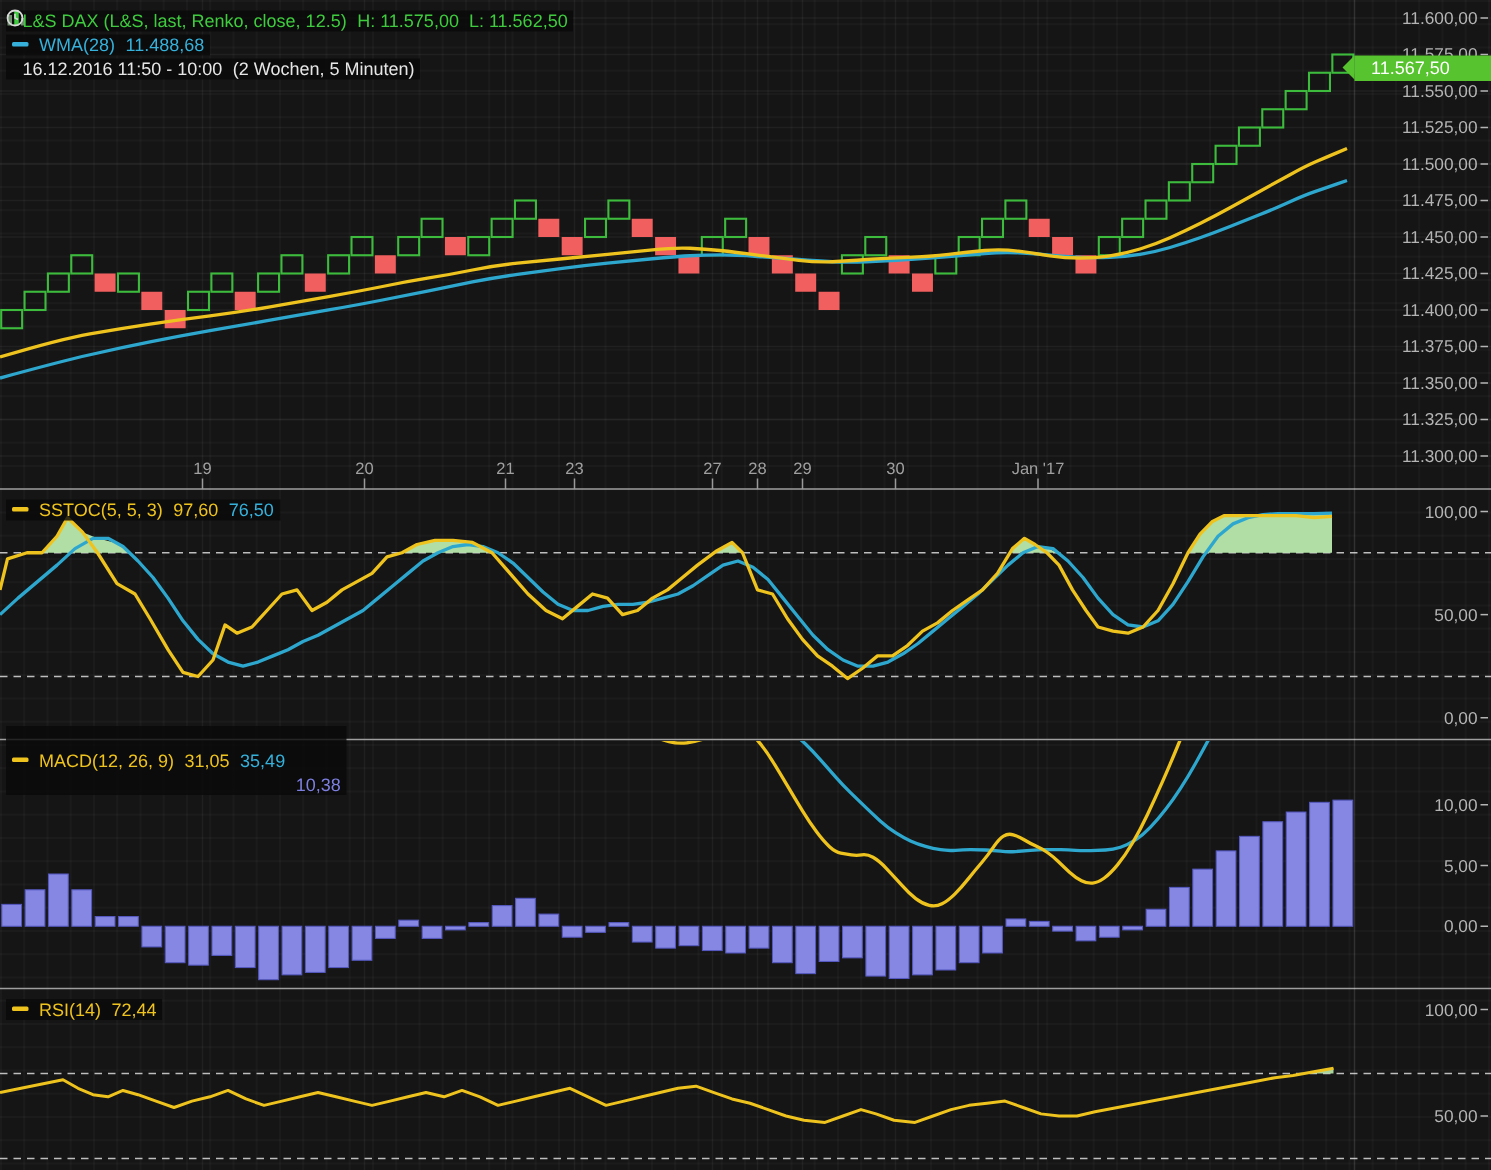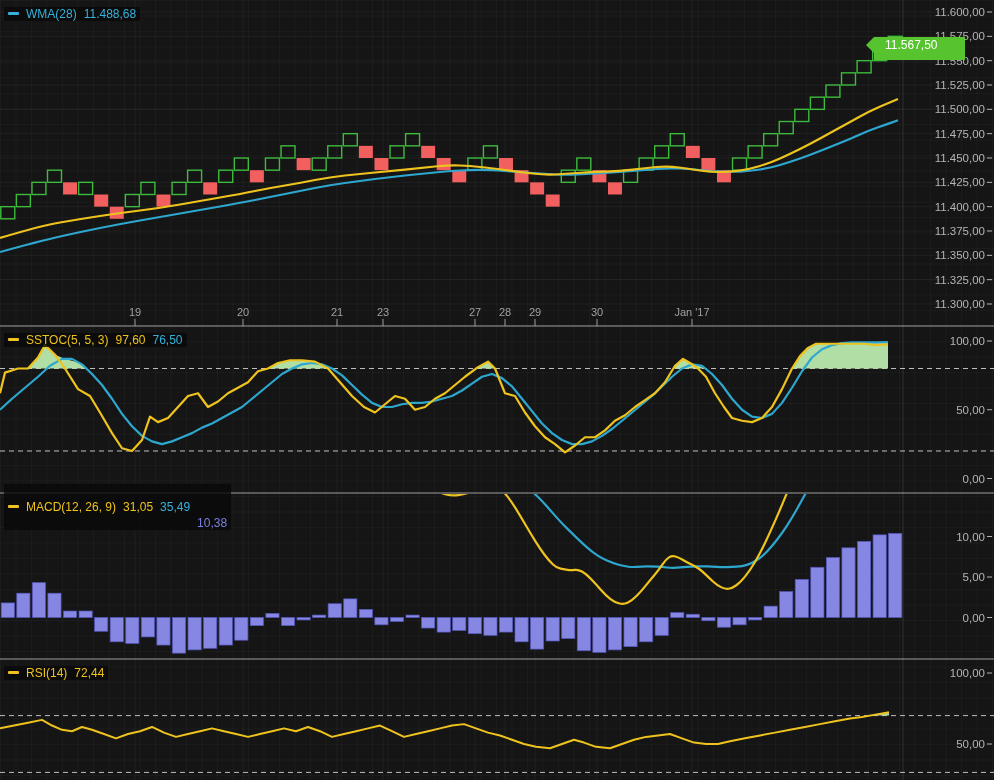--- a/index.html
+++ b/index.html
@@ -19,21 +19,21 @@
   .c-green{color:#3ecb3e;}
   .c-yellow{color:#efc31d;}
   .c-cyan{color:#35b1db;}
   .c-purple{color:#7d7fe0;margin-top:32px;}
   .c-white{color:#e6e6e6;}
   .swatch{display:inline-block;width:11px;height:3px;border-radius:1px;}
   .sw-yellow{background:#efc31d;}
   .sw-cyan{background:#35b1db;}
   .icon{display:inline-flex;align-items:center;}
   .price-tag{
-    position:absolute;left:874px;top:37px;width:91px;height:23px;z-index:6;
+    position:absolute;left:903px;top:37px;width:91px;height:17px;z-index:6;
     background:#57c32e;color:#ffffff;font-size:12px;line-height:17px;
     padding-left:11px;box-sizing:border-box;
   }
   .price-tag .arrow{
     position:absolute;left:-8px;top:0;width:0;height:0;
     border-right:8px solid #57c32e;
     border-top:8.5px solid transparent;
     border-bottom:8.5px solid transparent;
   }
 </style>
@@ -273,23 +273,48 @@
         <text x="597" y="316" text-anchor="middle">30</text>
         <line x1="597" x2="597" y1="319" y2="326" stroke="#9a9a9a"></line>
         <text x="692" y="316" text-anchor="middle">Jan '17</text>
         <line x1="692" x2="692" y1="319" y2="326" stroke="#9a9a9a"></line>
       </g>
     </svg>
 
   <div class="legend" style="left:4px;top:6px;">
     <div class="lrow">
       <span class="lbox">
+        <span class="icon">
+          <svg width="12" height="12" viewBox="0 0 12 12">
+              <rect x="1" y="4" width="3" height="7" fill="#6f8f6f"></rect>
+              <rect x="5.5" y="1" width="3" height="10" fill="#3ecb3e"></rect>
+              <rect x="10" y="6" width="2" height="5" fill="#6f8f6f"></rect>
+            </svg>
+        </span>
+        <span class="c-green">L&amp;S DAX (L&amp;S, last, Renko, close, 12.5)</span>
+        <span class="c-green">H: 11.575,00  L: 11.562,50</span>
+      </span>
+    </div>
+    <div class="lrow">
+      <span class="lbox">
         <span class="swatch sw-cyan"></span>
         <span class="c-cyan">WMA(28)</span>
         <span class="c-cyan">11.488,68</span>
+      </span>
+    </div>
+    <div class="lrow">
+      <span class="lbox">
+        <span class="icon">
+          <svg width="12" height="12" viewBox="0 0 12 12">
+              <circle cx="6" cy="6" r="5" fill="none" stroke="#d8d8d8" stroke-width="1.2"></circle>
+              <path d="M6 3.2 L6 6 L8 7" fill="none" stroke="#d8d8d8" stroke-width="1.1"></path>
+            </svg>
+        </span>
+        <span class="c-white">16.12.2016 11:50 - 10:00</span>
+        <span class="c-white">(2 Wochen, 5 Minuten)</span>
       </span>
     </div>
   </div>
 
   <div class="legend" style="left:4px;top:332px;">
     <div class="lrow">
       <span class="lbox">
         <span class="swatch sw-yellow"></span>
         <span class="c-yellow">SSTOC(5, 5, 3)</span>
         <span class="c-yellow">97,60</span>

